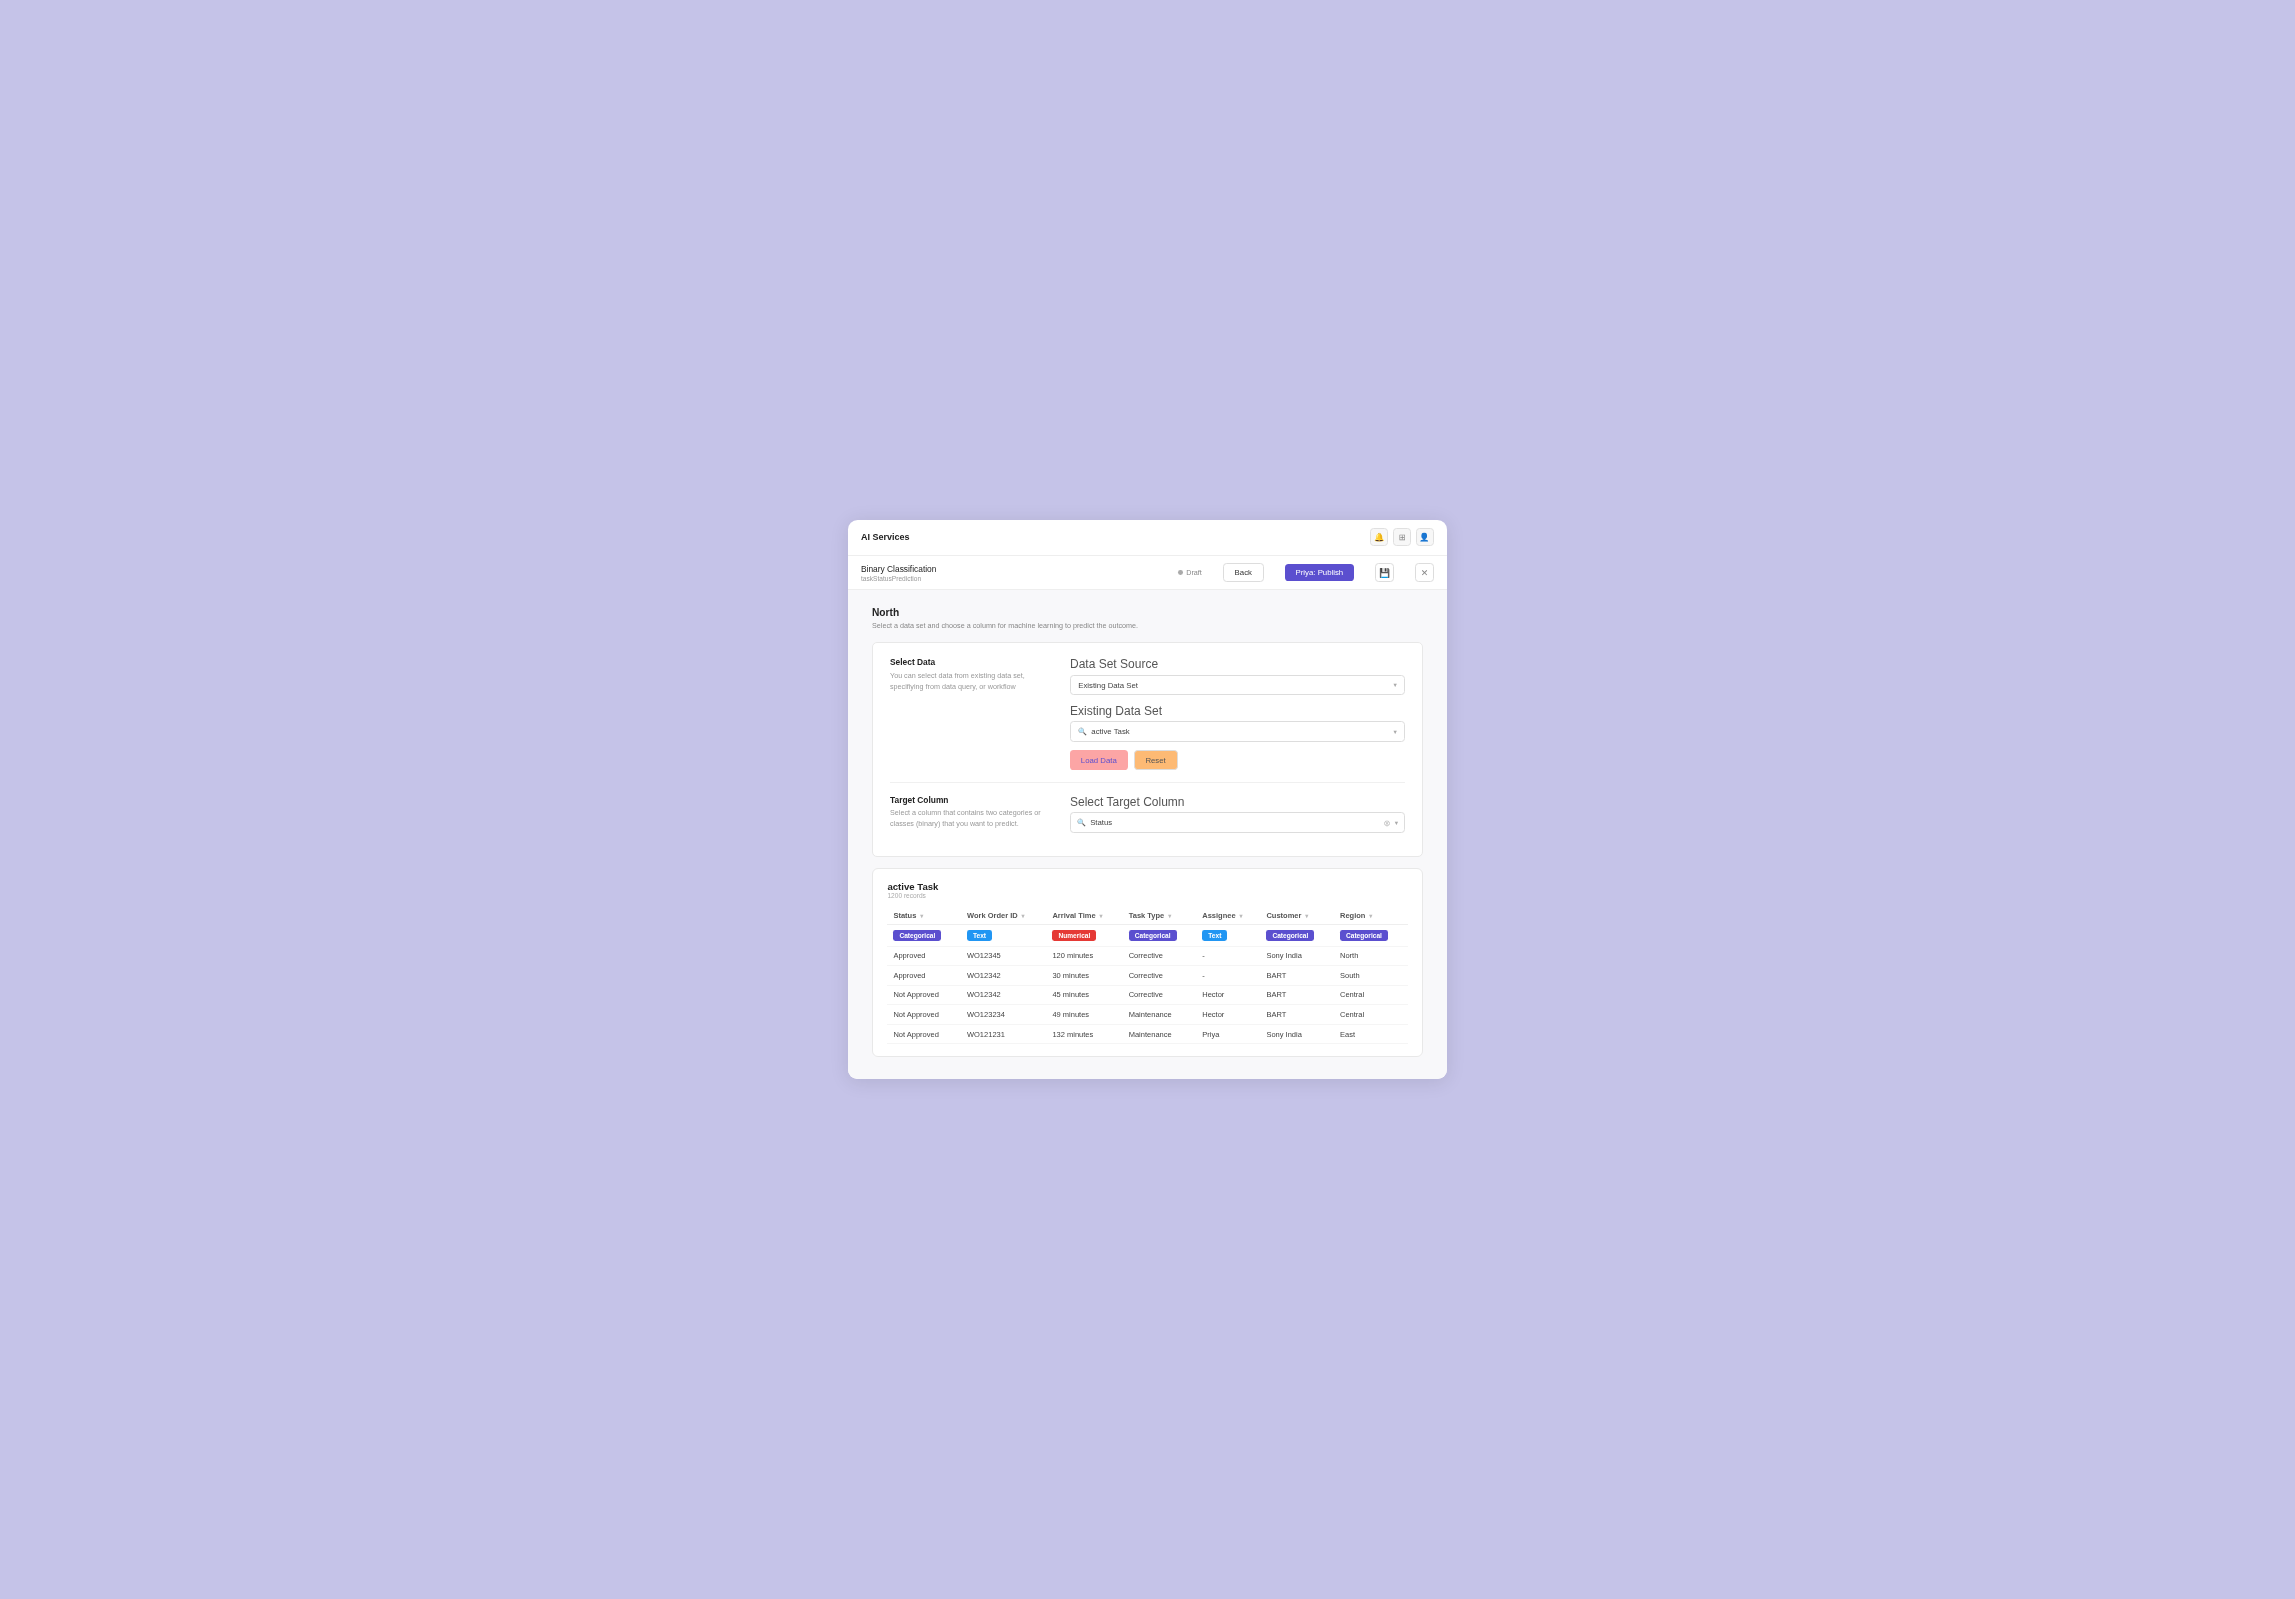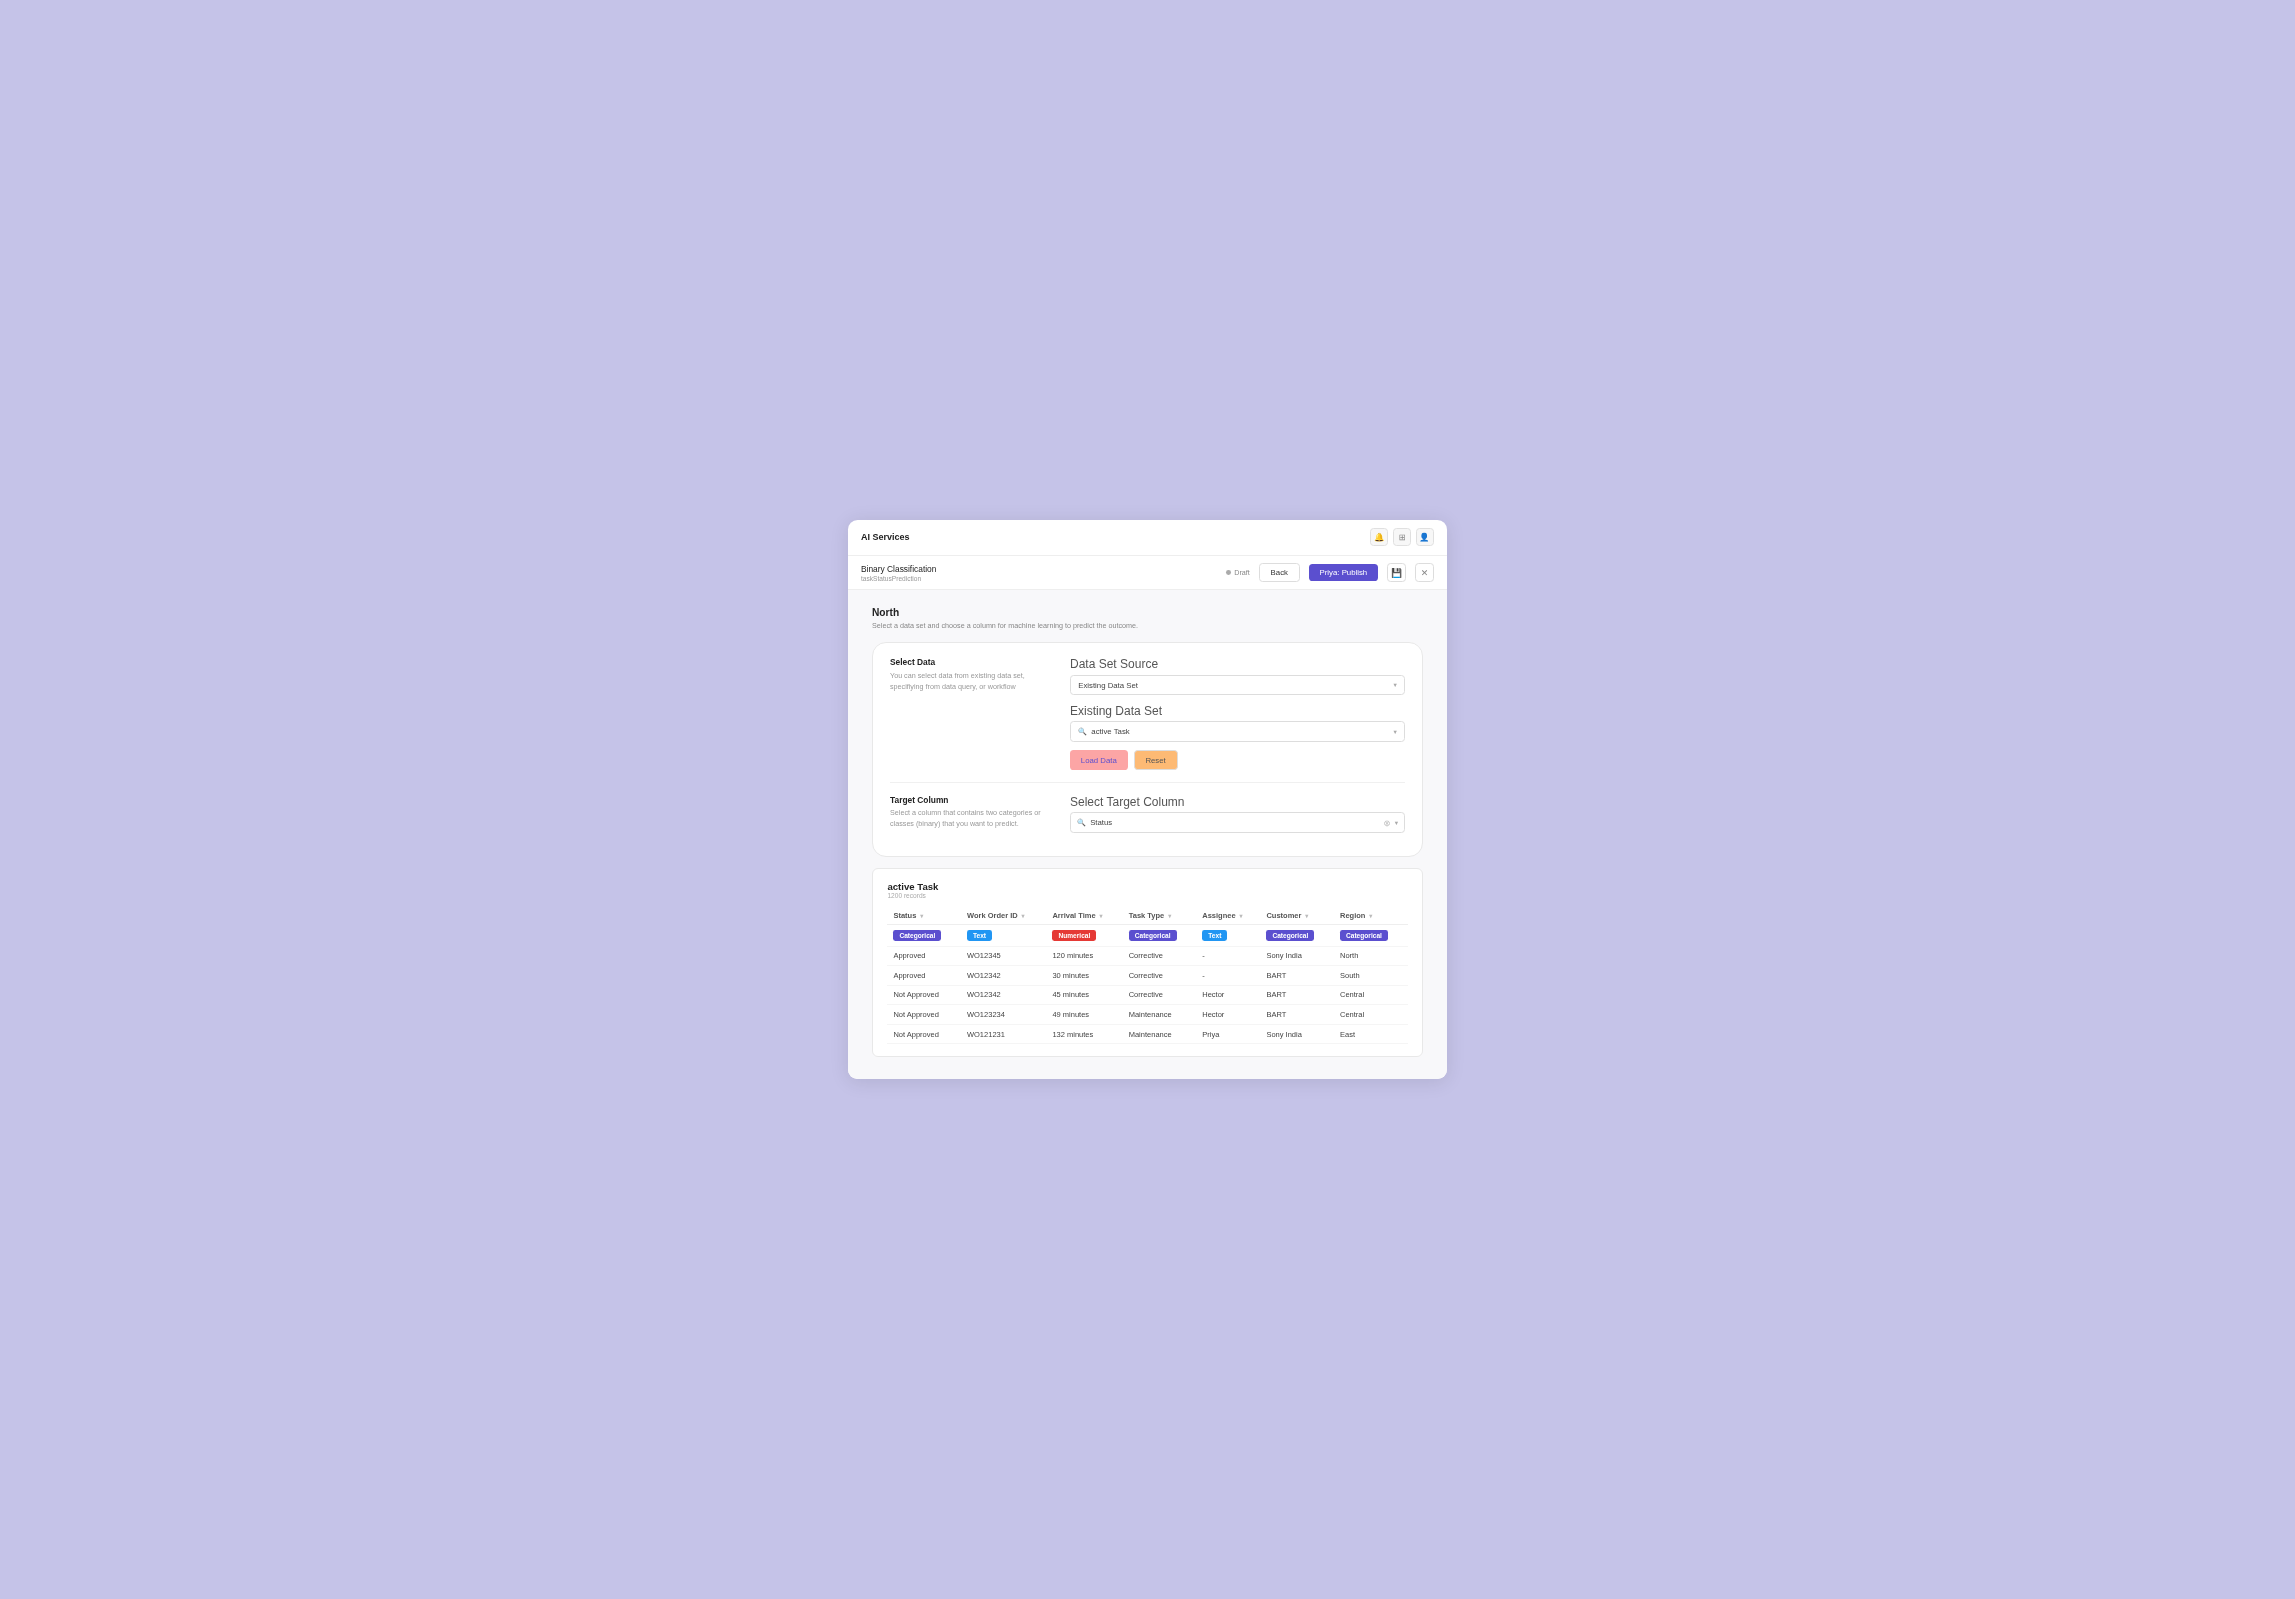--- a/index.html
+++ b/index.html
@@ -62,21 +62,21 @@
       color: #222;
     }
     .sub-header-sub {
       font-size: 6.6px;
       color: #999;
       margin-top: 1.2px;
     }
     .sub-header-right {
       display: flex;
       align-items: center;
-      gap: 9px;
+      gap: 21px;
     }
     .draft-badge {
       display: flex; align-items: center; gap: 3px;
       font-size: 7.2px; color: #888;
     }
     .draft-dot {
       width: 4.8px; height: 4.8px;
       border-radius: 50%;
       background: #aaa;
       display: inline-block;
@@ -115,21 +115,21 @@
       margin-bottom: 2.4px;
     }
     .section-desc {
       font-size: 7.2px;
       color: #888;
       margin-bottom: 12px;
     }
     
     .panel {
       background: #fff;
-      border-radius: 14px;
+      border-radius: 5px;
       border: 0.6px solid #e8e8e8;
       padding: 14.4px 17px;
       margin-bottom: 10.8px;
     }
     .panel-row {
       display: flex;
       gap: 24px;
       align-items: flex-start;
     }
     .panel-left {

